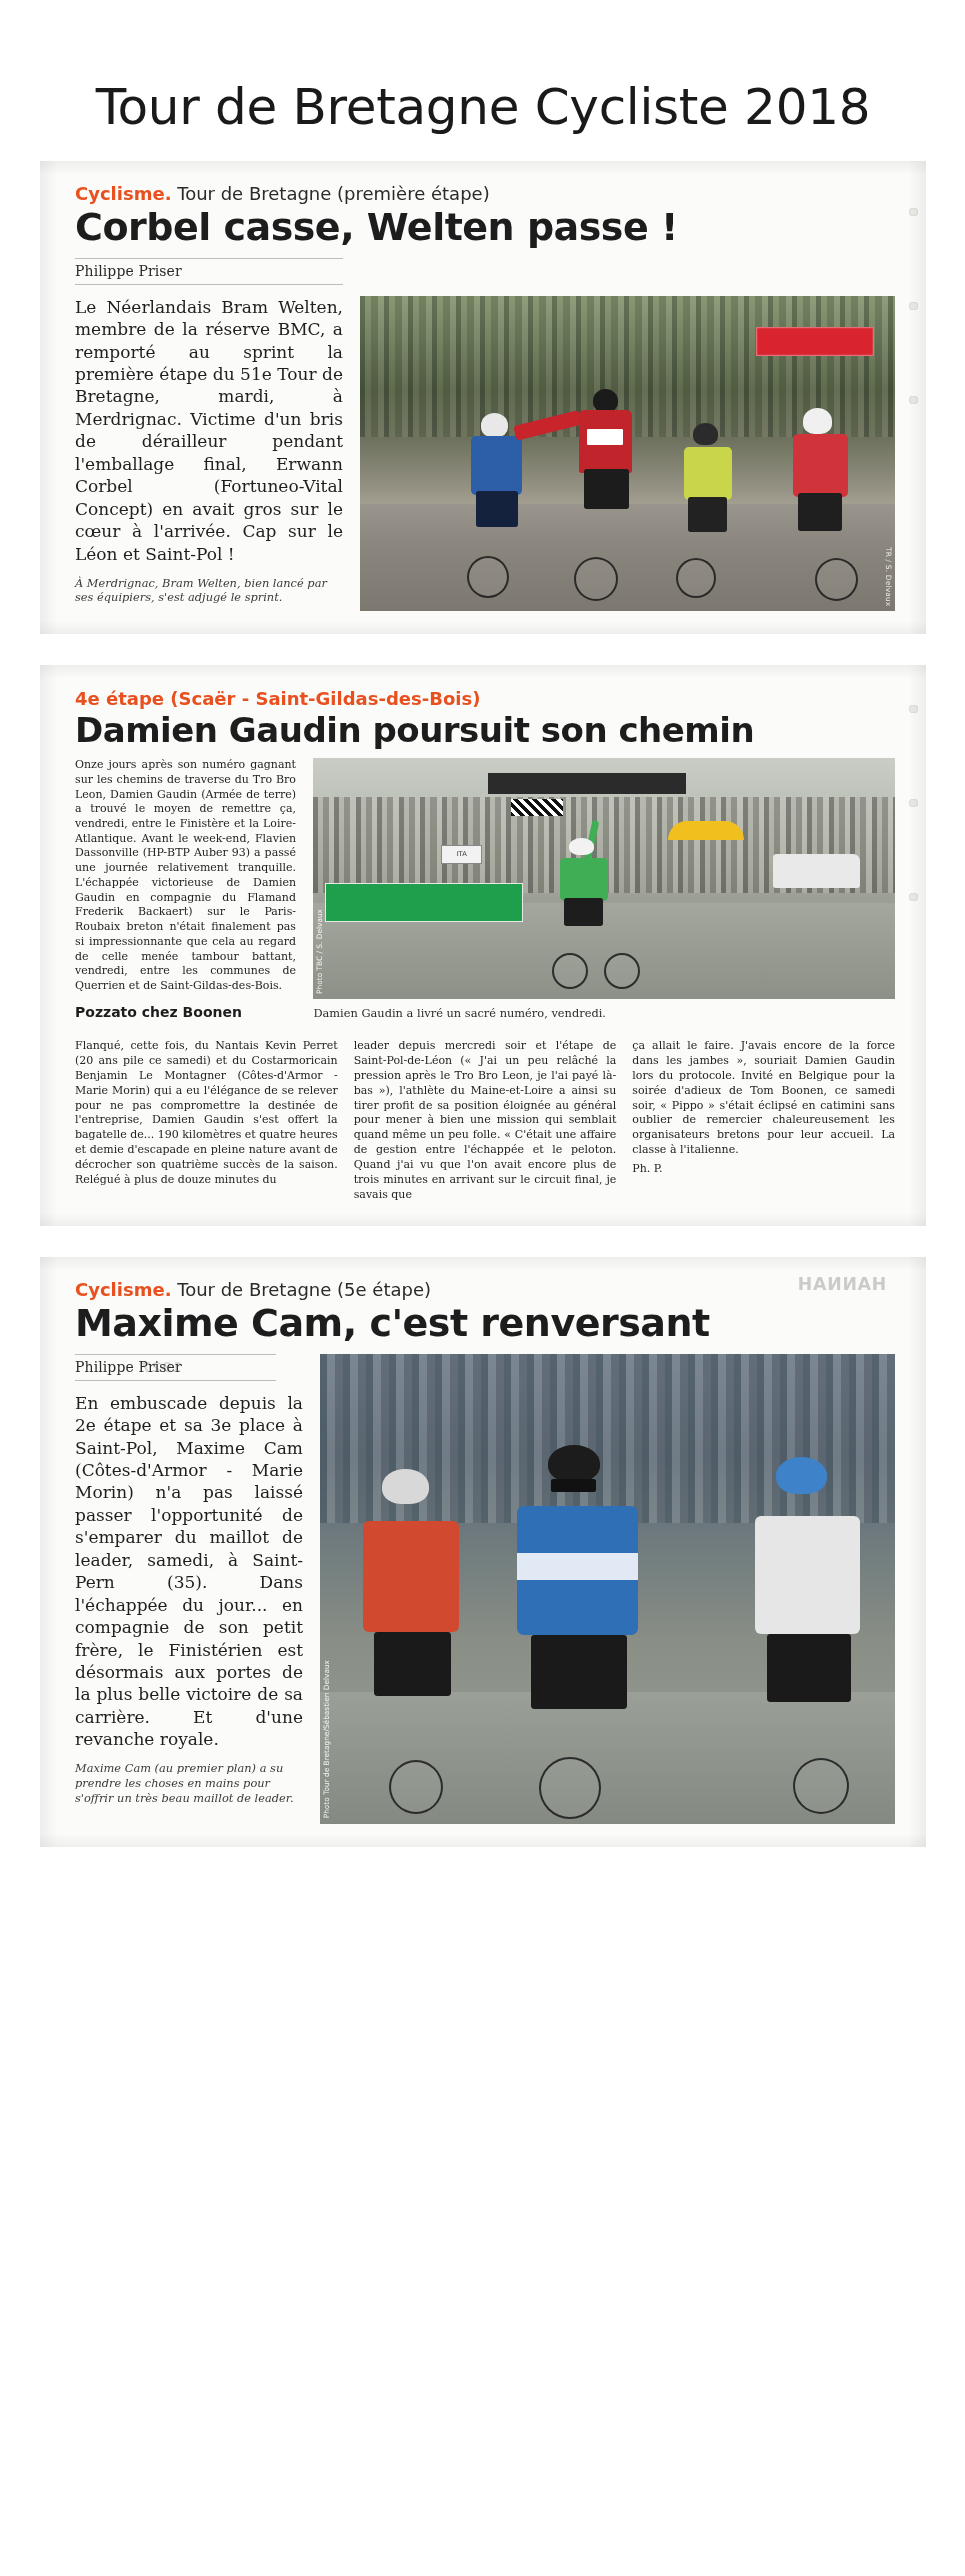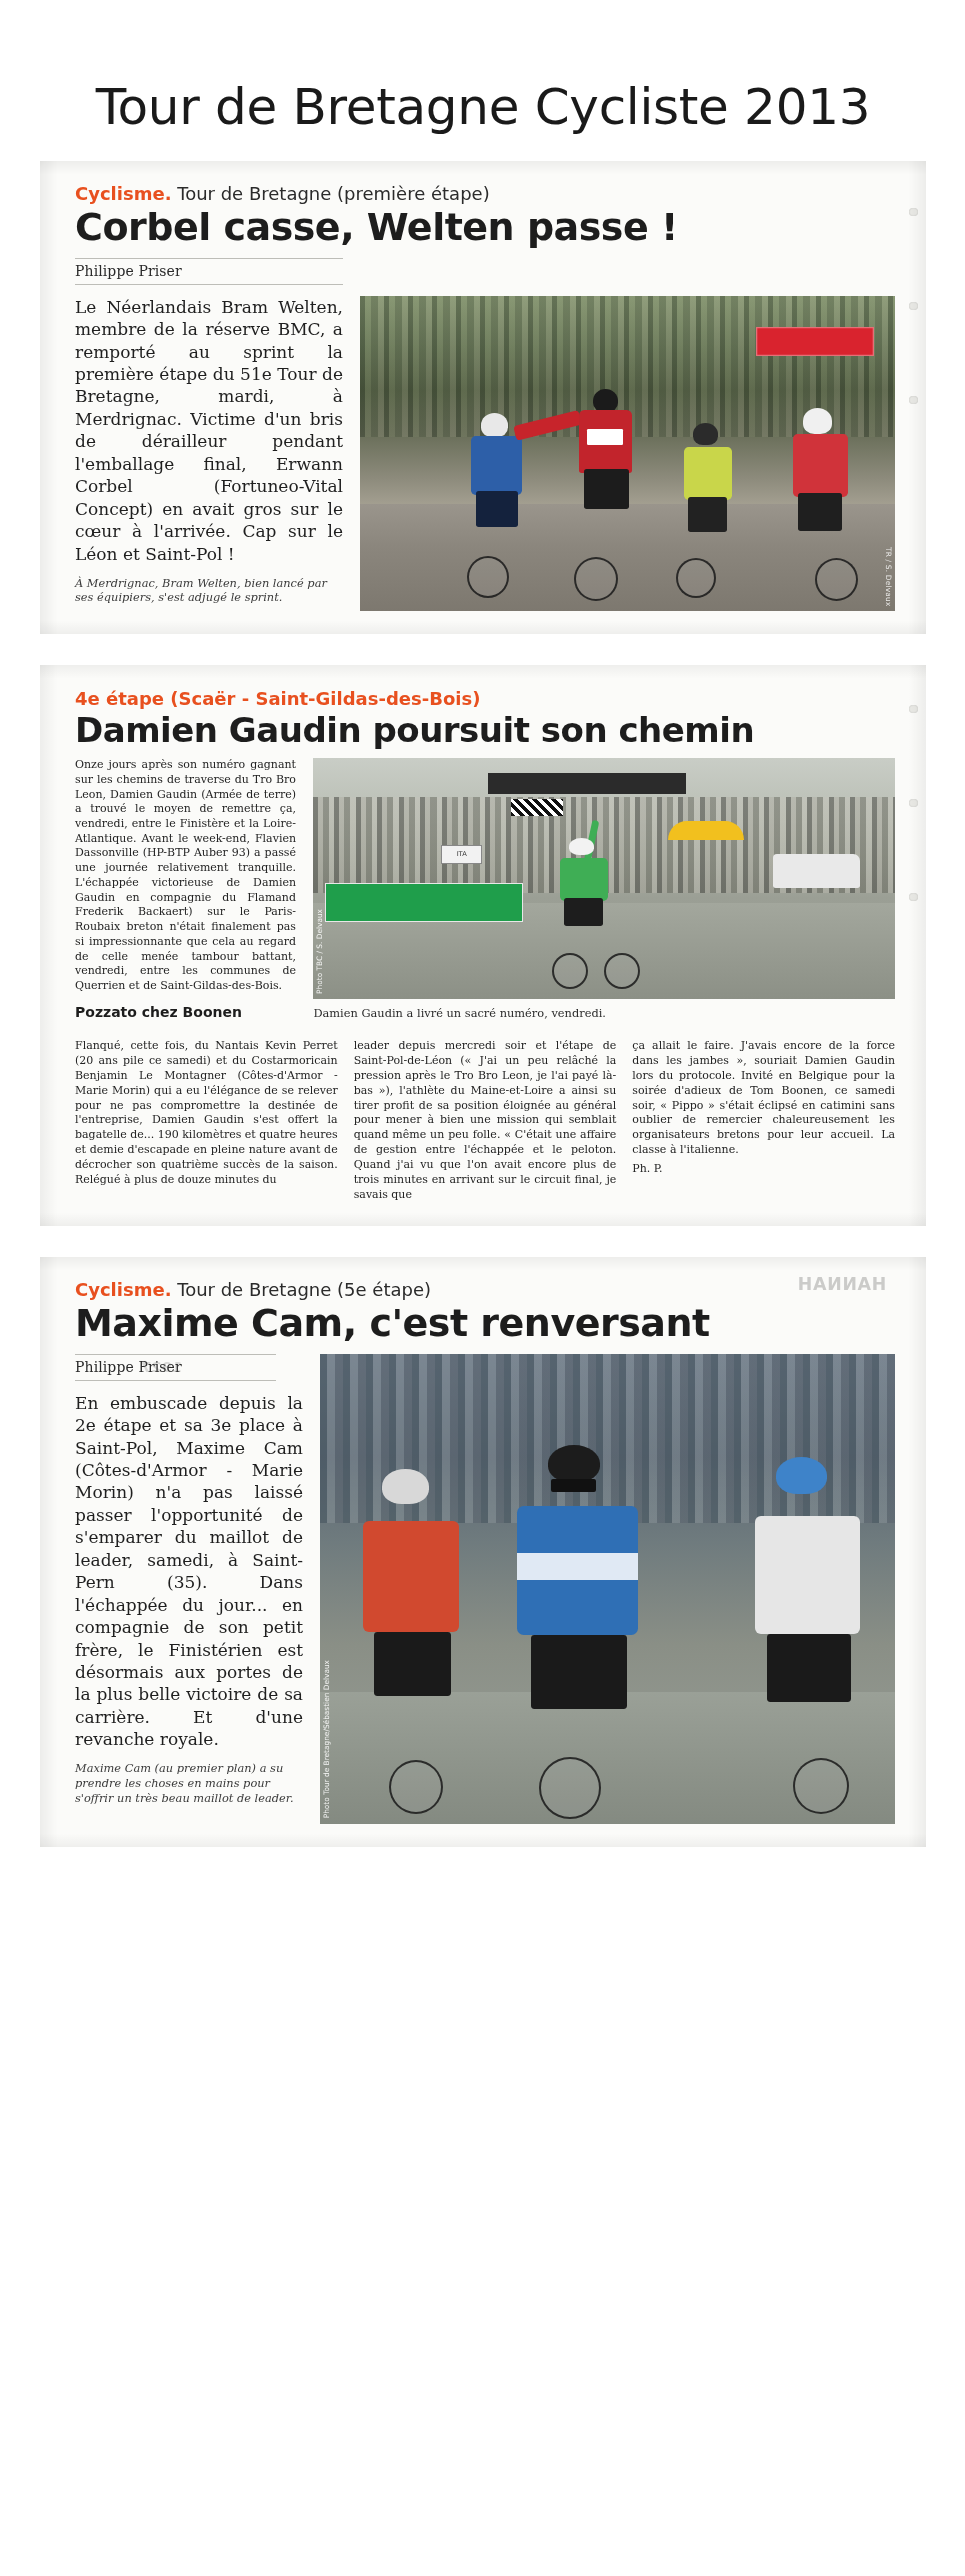--- a/index.html
+++ b/index.html
@@ -401,21 +401,21 @@
     font-weight:700;
     font-size: 14.8px;
     color: rgba(90,90,90,.22);
     transform: scaleX(-1);
     pointer-events:none;
   }
 </style>
 </head>
 <body>
 
-<div class="page-title">Tour de Bretagne Cycliste 2013</div>
+<div class="page-title">Tour de Bretagne Cycliste 2018</div>
 
 <div class="clippings">
 
   <div class="clip">
     <div class="punch" style="top:47px;"></div>
     <div class="punch" style="top:141px;"></div>
     <div class="punch" style="top:235px;"></div>
 
     <div class="clip-inner">
 

